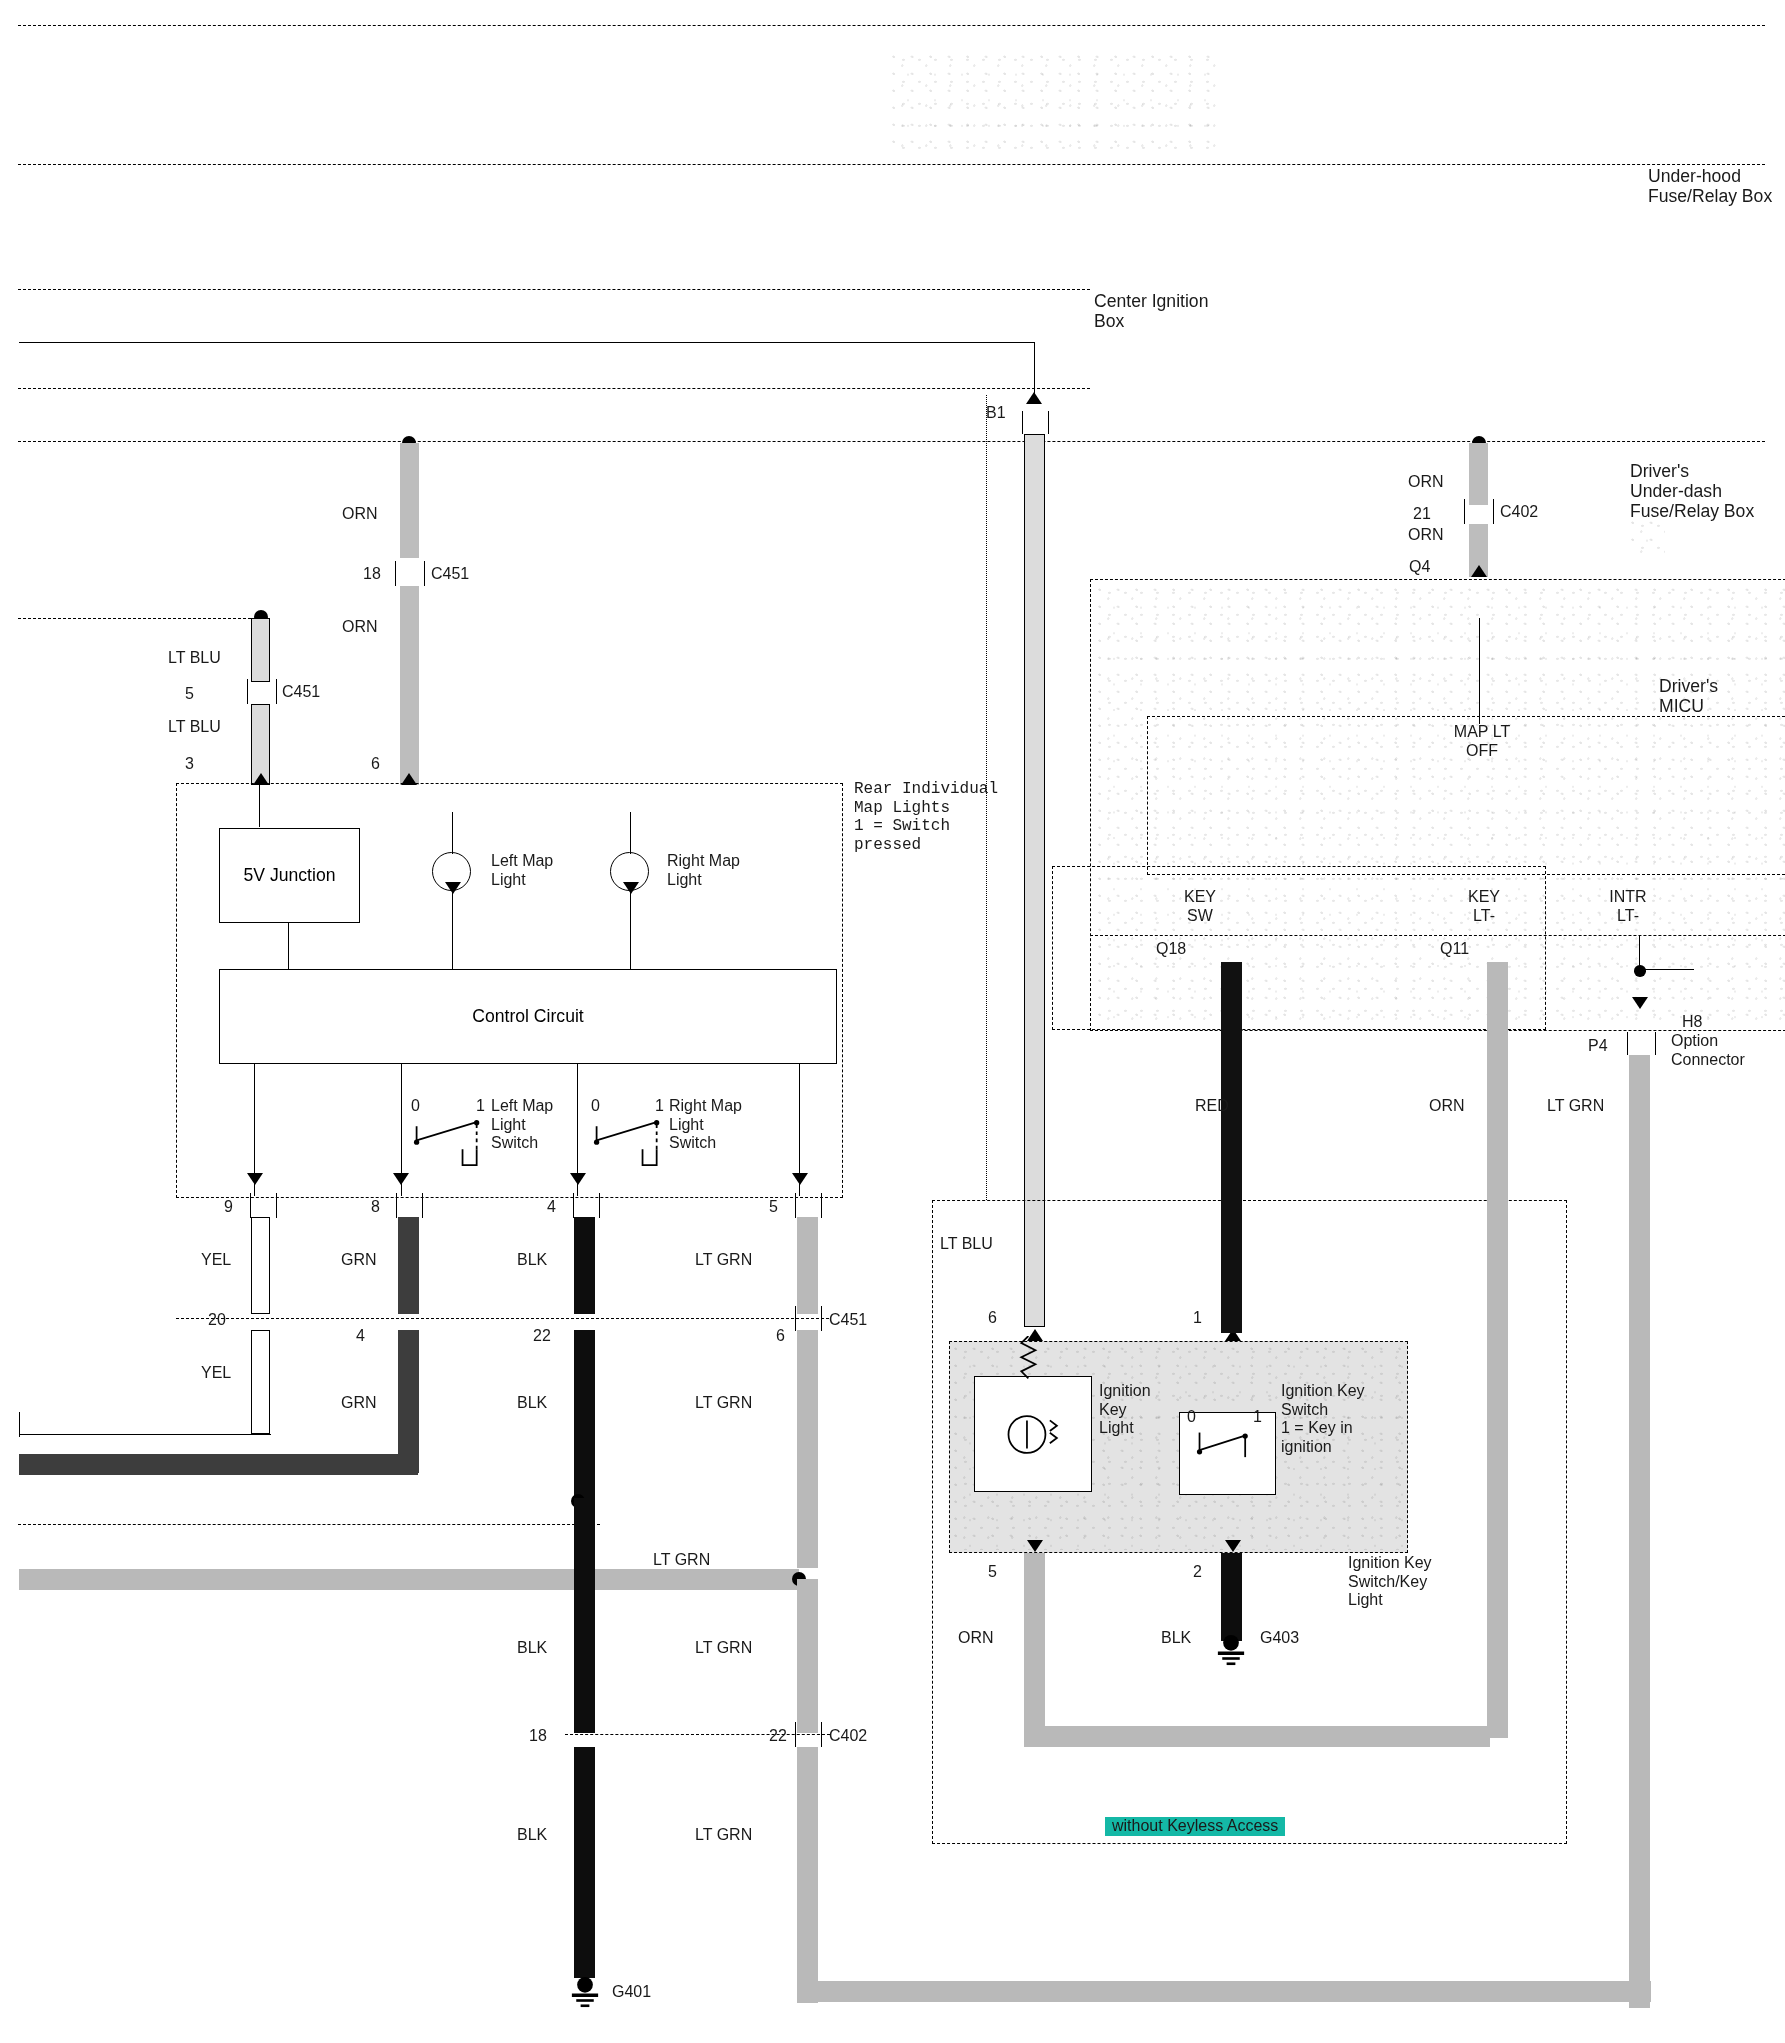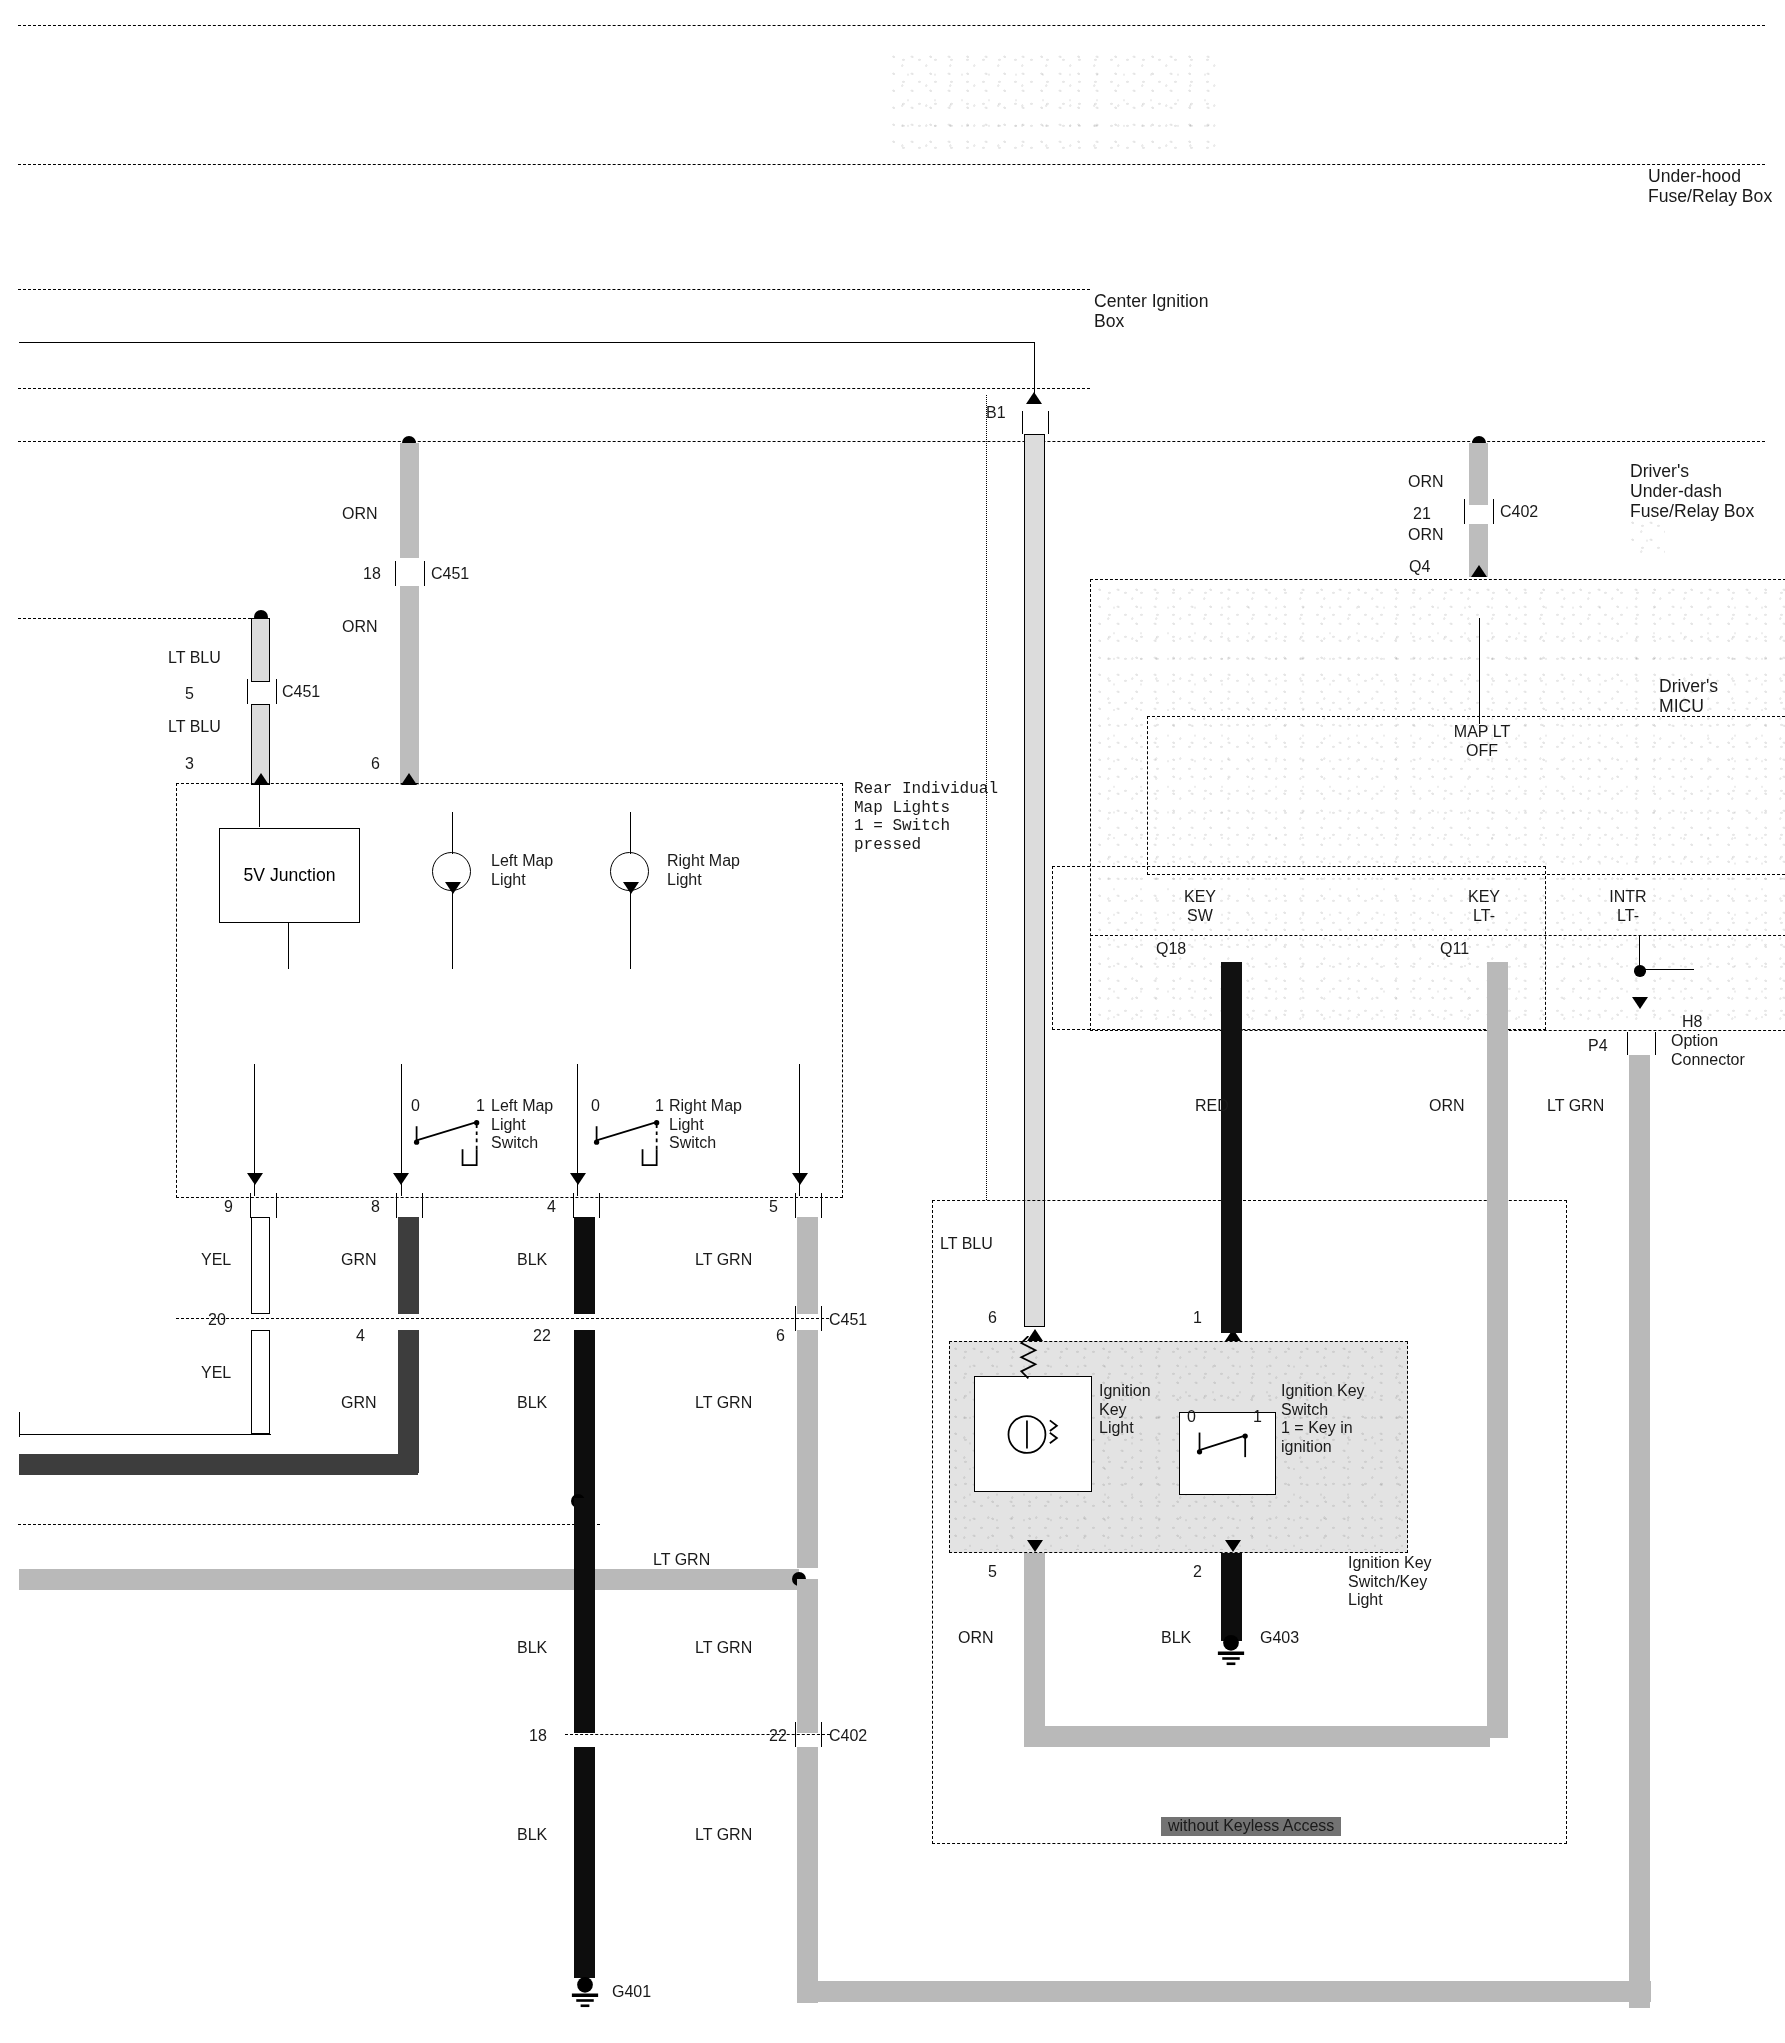--- a/index.html
+++ b/index.html
@@ -229,20 +229,23 @@
   <div class="dashbox" style="left:176px; top:783px; width:667px; height:415px;"></div>
   <div class="lbl small" style="left:854px; top:780px;font-family:Liberation Mono, monospace;">Rear Individual
 Map Lights
 1 = Switch
 pressed</div>
 
   <div class="box" style="left:219px; top:828px; width:141px; height:95px;">
     <span style="font-size:17.6px;">5V Junction</span>
   </div>
 
+  <div class="box" style="left:219px; top:969px; width:618px; height:95px;">
+    <span style="font-size:17.6px;">Control Circuit</span>
+  </div>
 
   <div class="solidline-v" style="left:288px; top:923px; height:46px;"></div>
   <div class="solidline-v" style="left:259px; top:785px; height:42px;"></div>
 
   <div class="lampcircle" style="left:432px; top:852px;"></div>
   <div class="lbl small" style="left:491px; top:852px;">Left Map
 Light</div>
   <div class="solidline-v" style="left:452px; top:812px; height:42px;"></div>
   <div class="solidline-v" style="left:452px; top:891px; height:78px;"></div>
   <div class="arrowdn" style="left:445px; top:882px;"></div>
@@ -362,21 +365,21 @@
     <line x1="15" y1="28" x2="35" y2="28" stroke="#000" stroke-width="3"></line>
     <line x1="20" y1="34" x2="30" y2="34" stroke="#000" stroke-width="3"></line>
   </svg>
   <div class="lbl small" style="left:612px; top:1983px;">G401</div>
 
   <div class="wire w-ltblu outline" style="left:1024px; top:434px; width:21px; height:893px;"></div>
   <div class="lbl small" style="left:940px; top:1235px;">LT BLU</div>
   <div class="dotline-v" style="left:986px; top:395px; height:805px;"></div>
 
   <div class="dashbox" style="left:932px; top:1200px; width:635px; height:644px; border-width:1.8px;"></div>
-  <div class="lbl small" style="left:1161px; top:1817px; background:#737373; padding:0 7px;">without Keyless Access</div>
+  <div class="lbl small" style="left:1105px; top:1817px; background:#14b8a6; padding:0 7px;">without Keyless Access</div>
 
   <div class="dashbox fill" style="left:949px; top:1341px; width:459px; height:212px;"></div>
   <div class="noise" style="left:953px; top:1345px; width:452px; height:205px;"></div>
   <div class="lbl small" style="left:1348px; top:1554px;">Ignition Key
 Switch/Key
 Light</div>
 
   <div class="box" style="left:974px; top:1376px; width:118px; height:116px;"></div>
   <svg style="position:absolute; left:990px; top:1394px;" width="88" height="81" viewBox="0 0 100 92">
     <circle cx="42" cy="46" r="21" fill="#fff" stroke="#000" stroke-width="2"></circle>

